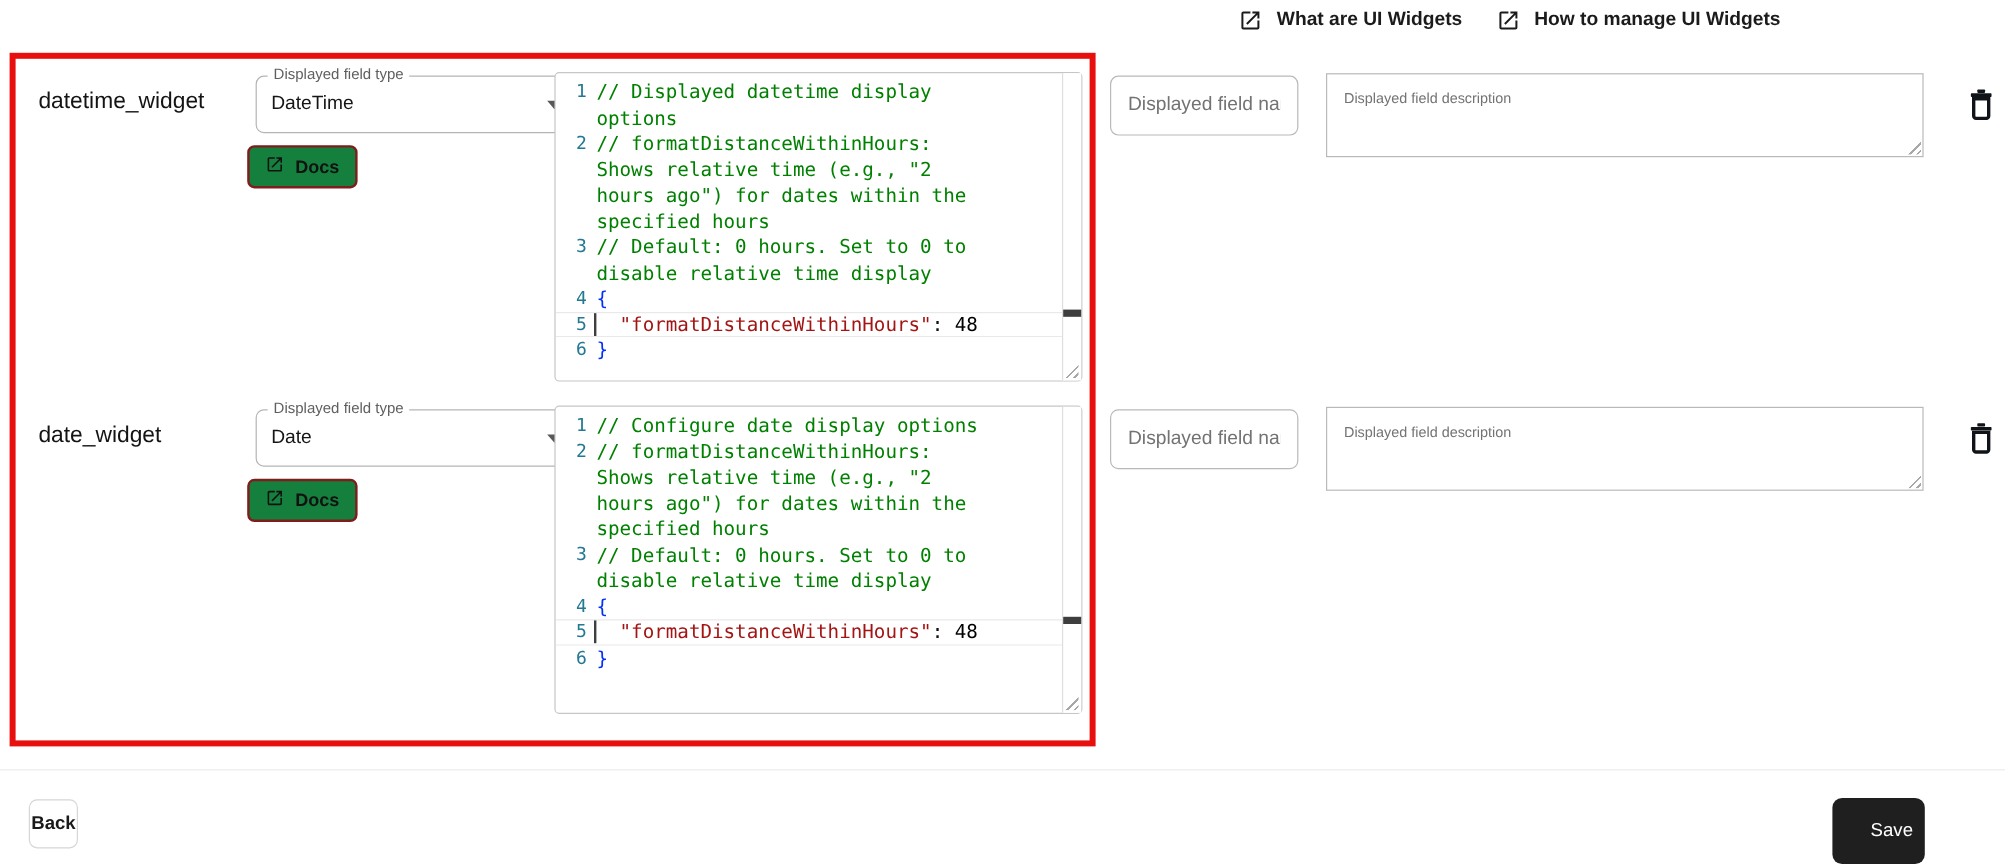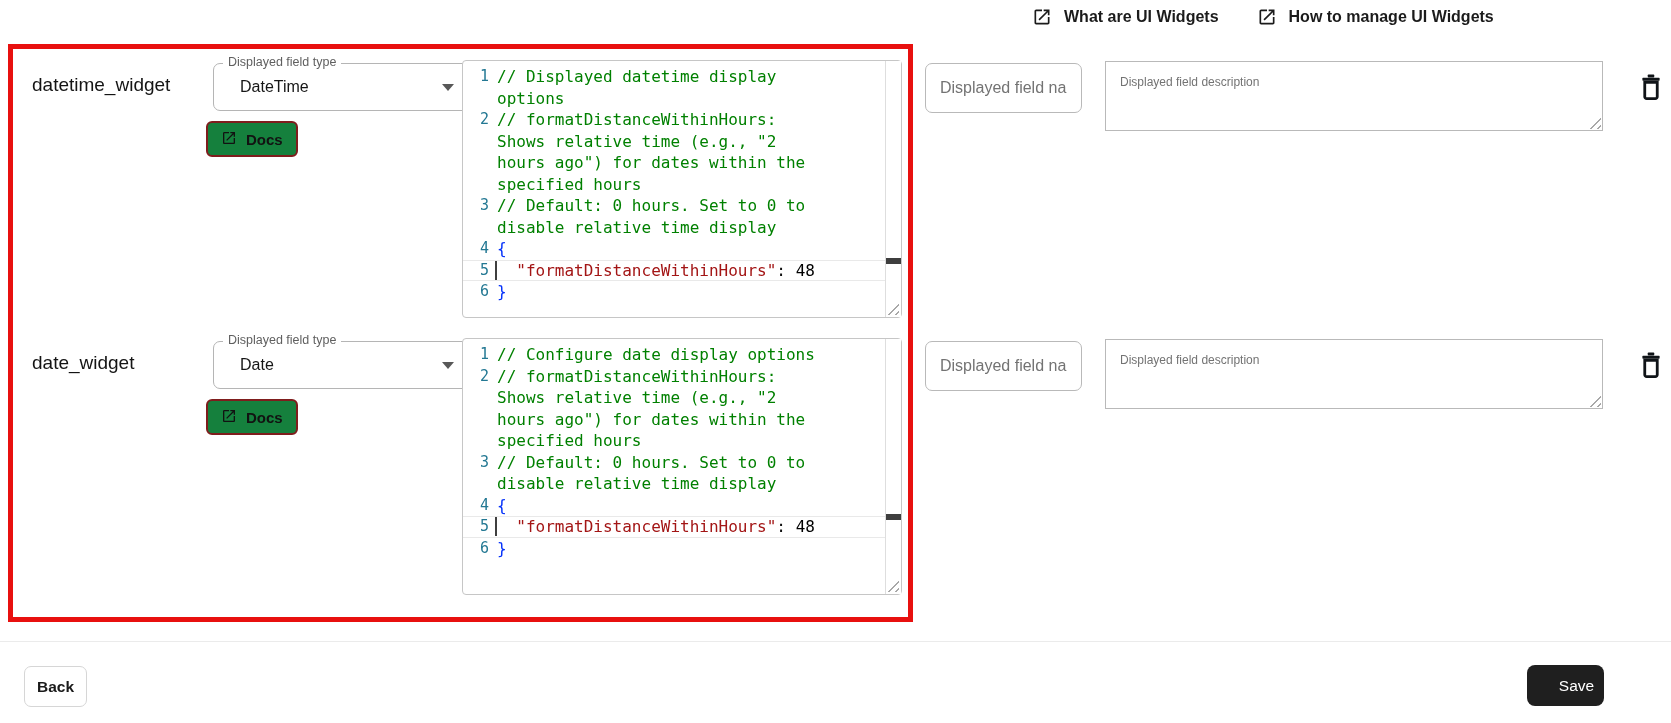--- a/index.html
+++ b/index.html
@@ -1,33 +1,33 @@
 <!DOCTYPE html>
 <html><head>
 <meta charset="utf-8">
 <style>
   html,body{margin:0;padding:0;background:#fff;}
   .page{position:relative;width:1671px;height:723px;background:#ffffff;
         font-family:"Liberation Sans",sans-serif;color:#1c1c1c;overflow:hidden;}
 
   
-  .header-links{position:absolute;left:1032px;top:3px;display:flex;gap:38px;align-items:center;height:28px;}
+  .header-links{position:absolute;left:1032px;top:3px;display:flex;gap:28px;align-items:center;height:28px;}
   .hlink{display:inline-flex;align-items:center;gap:12px;font-size:16px;font-weight:600;color:#1b1b1b;cursor:pointer;background:none;border:none;padding:0;font-family:inherit;}
   .hlink svg{display:block;}
 
   
   .highlight-box{position:absolute;left:8px;top:44px;width:905px;height:578px;border:5px solid #e8100f;box-sizing:border-box;pointer-events:none;}
 
   
   .w-label{position:absolute;left:32px;font-size:19px;color:#141414;}
   .w-label.r0{top:74px;} .w-label.r1{top:352px;}
 
   .select{position:absolute;left:213px;width:268px;height:48px;box-sizing:border-box;
           border:1px solid #b5b5b5;border-radius:7px;background:#fff;display:flex;align-items:center;
-          justify-content:space-between;padding:0 26px;cursor:pointer;}
+          justify-content:space-between;padding:0 12px;cursor:pointer;}
   .select.r0{top:63px;} .select.r1{top:341px;}
   .select .notch-label{position:absolute;top:-9px;left:9px;background:#fff;padding:0 5px;font-size:12.5px;color:#5f5f5f;white-space:nowrap;}
   .select .value{font-size:16px;color:#161616;}
   .caret{width:0;height:0;border-left:6px solid transparent;border-right:6px solid transparent;border-top:7px solid #585858;}
 
   .docs-btn{position:absolute;left:206px;height:36px;display:inline-flex;align-items:center;gap:9px;
             padding:0 13px;border:2px solid #7f1d1d;border-radius:6px;background:#15803d;cursor:pointer;
             font-size:15px;font-weight:700;color:#121212;font-family:inherit;}
   .docs-btn.r0{top:121px;} .docs-btn.r1{top:399px;}
 
@@ -60,23 +60,23 @@
   .ta-wrap.r0{top:61px;} .ta-wrap.r1{top:339px;}
   .desc-textarea{width:100%;height:100%;box-sizing:border-box;border:1px solid #b9b9b9;border-radius:0;
       padding:13px 14px;font-size:12px;font-family:inherit;color:#161616;resize:none;outline:none;}
   ::placeholder{color:#737373;opacity:1;}
 
   .trash-btn{position:absolute;left:1636px;width:30px;height:30px;background:none;border:none;padding:0;cursor:pointer;}
   .trash-btn.r0{top:73px;} .trash-btn.r1{top:351px;}
 
   
   .footer-divider{position:absolute;left:0;top:641px;width:1671px;height:1px;background:#ebebeb;}
-  .back-btn{position:absolute;left:24px;top:666px;height:41px;padding:0 12px;background:#fff;
+  .back-btn{position:absolute;left:24px;top:666px;height:41px;padding:0 1px;background:#fff;
       border:1px solid #d6d6d6;border-radius:7px;font-size:15.5px;font-weight:600;color:#1a1a1a;cursor:pointer;font-family:inherit;}
-  .save-btn{position:absolute;left:1527px;top:665px;width:77px;height:41px;background:#1f1f1f;border:none;
+  .save-btn{position:absolute;left:1527px;top:665px;width:77px;height:55px;background:#1f1f1f;border:none;
       border-radius:8px;font-size:15.5px;color:#ffffff;cursor:pointer;font-family:inherit;padding-left:28px;}
 </style>
 </head>
 <body>
 
 <div class="page">
 
   <div class="header-links">
     <button class="hlink">
       <span>

